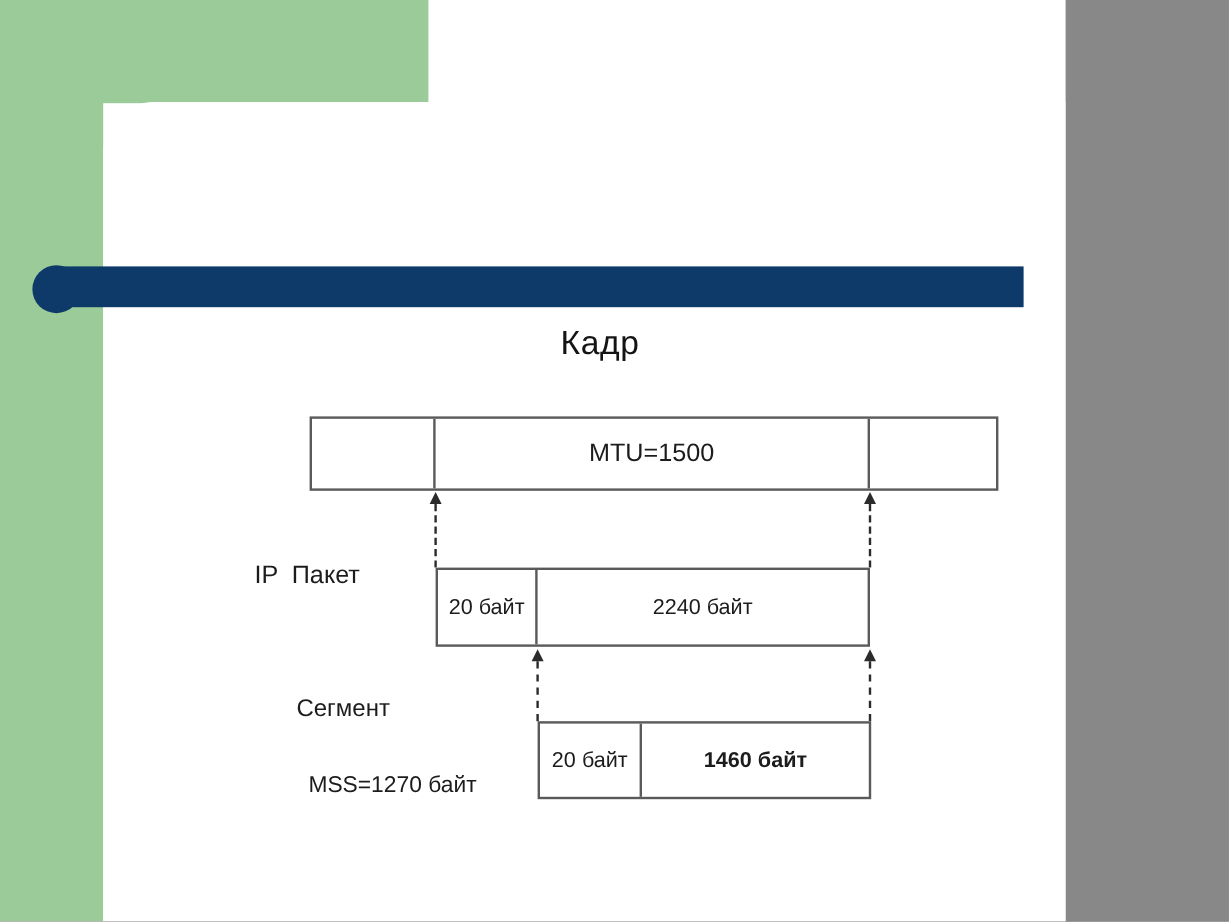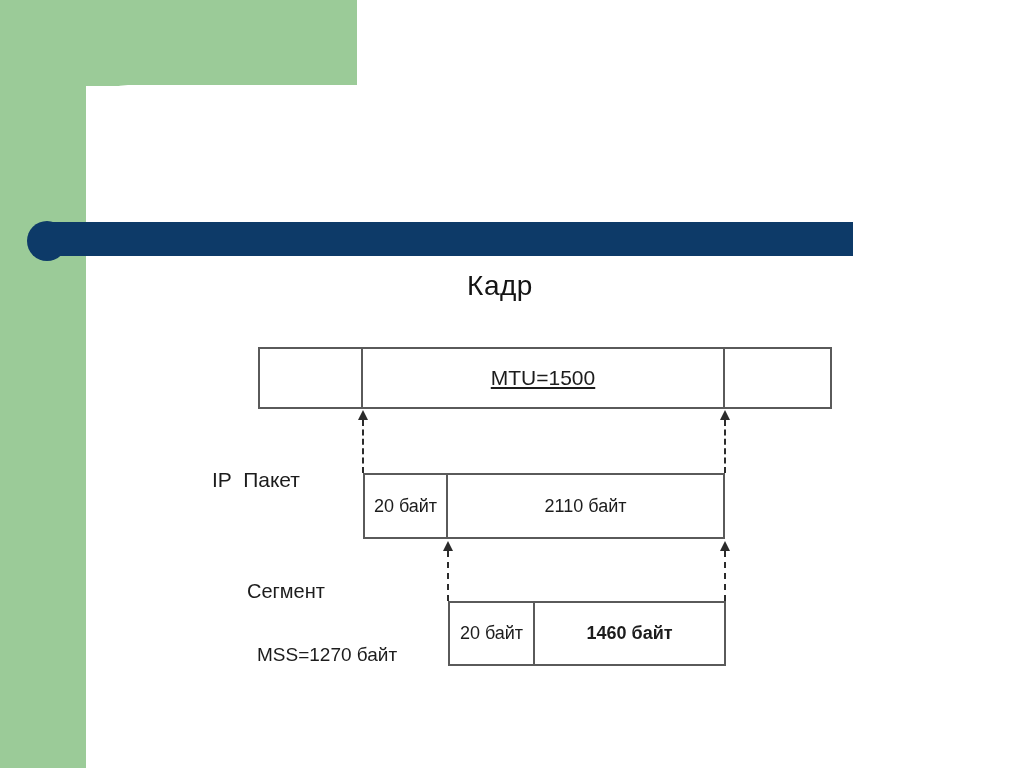--- a/index.html
+++ b/index.html
@@ -1,18 +1,18 @@
 <!DOCTYPE html>
 <html><head>
 <meta charset="utf-8">
 <style>
   html,body{margin:0;padding:0;background:#888;}
   *{box-sizing:border-box;}
   #slide{
-    position:relative;width:1024px;height:768px;background:#ffffff;
+    position:relative;width:888px;height:768px;background:#ffffff;
     overflow:hidden;font-family:"Liberation Sans",sans-serif;
   }
   
   .green-top{position:absolute;left:0;top:0;width:357px;height:86px;}
   .green-left{position:absolute;left:0;top:0;width:86px;height:768px;}
   .white-panel{
     position:absolute;left:86px;top:85px;right:0;bottom:0;
     background:#ffffff;border-top-left-radius:42px;
   }
   .navy-cap{position:absolute;left:27px;top:221px;width:40px;height:40px;border-radius:50%;}
@@ -24,21 +24,21 @@
   }
   
   .dbox{position:absolute;border:2px solid #5a5a5a;display:flex;background:#ffffff;}
   .dbox .cell{
     display:flex;align-items:center;justify-content:center;
     color:#1c1c1c;font-size:18px;white-space:pre;
   }
   .dbox .cell.sep{border-right:2px solid #5a5a5a;}
   .frame-box{left:258px;top:347px;width:574px;height:62px;}
   .frame-box .c1{width:103px;}
-  .frame-box .c2{flex:1;font-size:21px;text-decoration:underline;}
+  .frame-box .c2{flex:1;font-size:21px;}
   .frame-box .c3{width:105px;}
   .ip-box{left:363px;top:473px;width:362px;height:66px;}
   .ip-box .c1{width:83px;}
   .ip-box .c2{flex:1;}
   .seg-box{left:448px;top:601px;width:278px;height:65px;}
   .seg-box .c1{width:85px;}
   .seg-box .c2{flex:1;font-weight:bold;}
   
   .dash{position:absolute;width:0;border-left:2px dashed #2b2b2b;}
   .arrow-up{
@@ -82,21 +82,21 @@
   </div>
 
   <div class="arrow-up a1a"></div>
   <div class="dash d1a"></div>
   <div class="arrow-up a1b"></div>
   <div class="dash d1b"></div>
 
   <div class="lbl lbl-ip">IP  Пакет</div>
   <div class="dbox ip-box">
     <div class="cell c1 sep">20 байт</div>
-    <div class="cell c2">2110 байт</div>
+    <div class="cell c2">2240 байт</div>
   </div>
 
   <div class="arrow-up a2a"></div>
   <div class="dash d2a"></div>
   <div class="arrow-up a2b"></div>
   <div class="dash d2b"></div>
 
   <div class="lbl lbl-seg">Сегмент</div>
   <div class="lbl lbl-mss">MSS=1270 байт</div>
   <div class="dbox seg-box">

